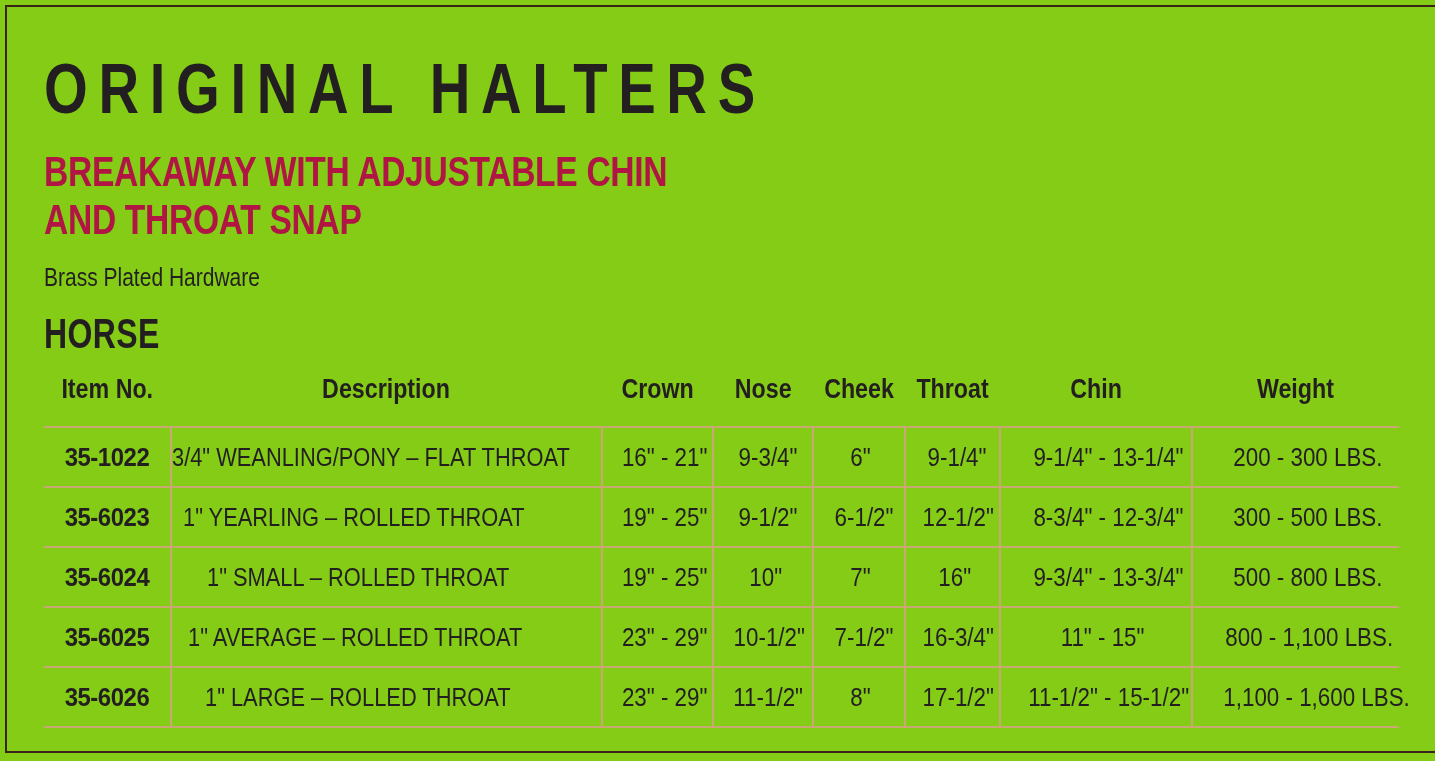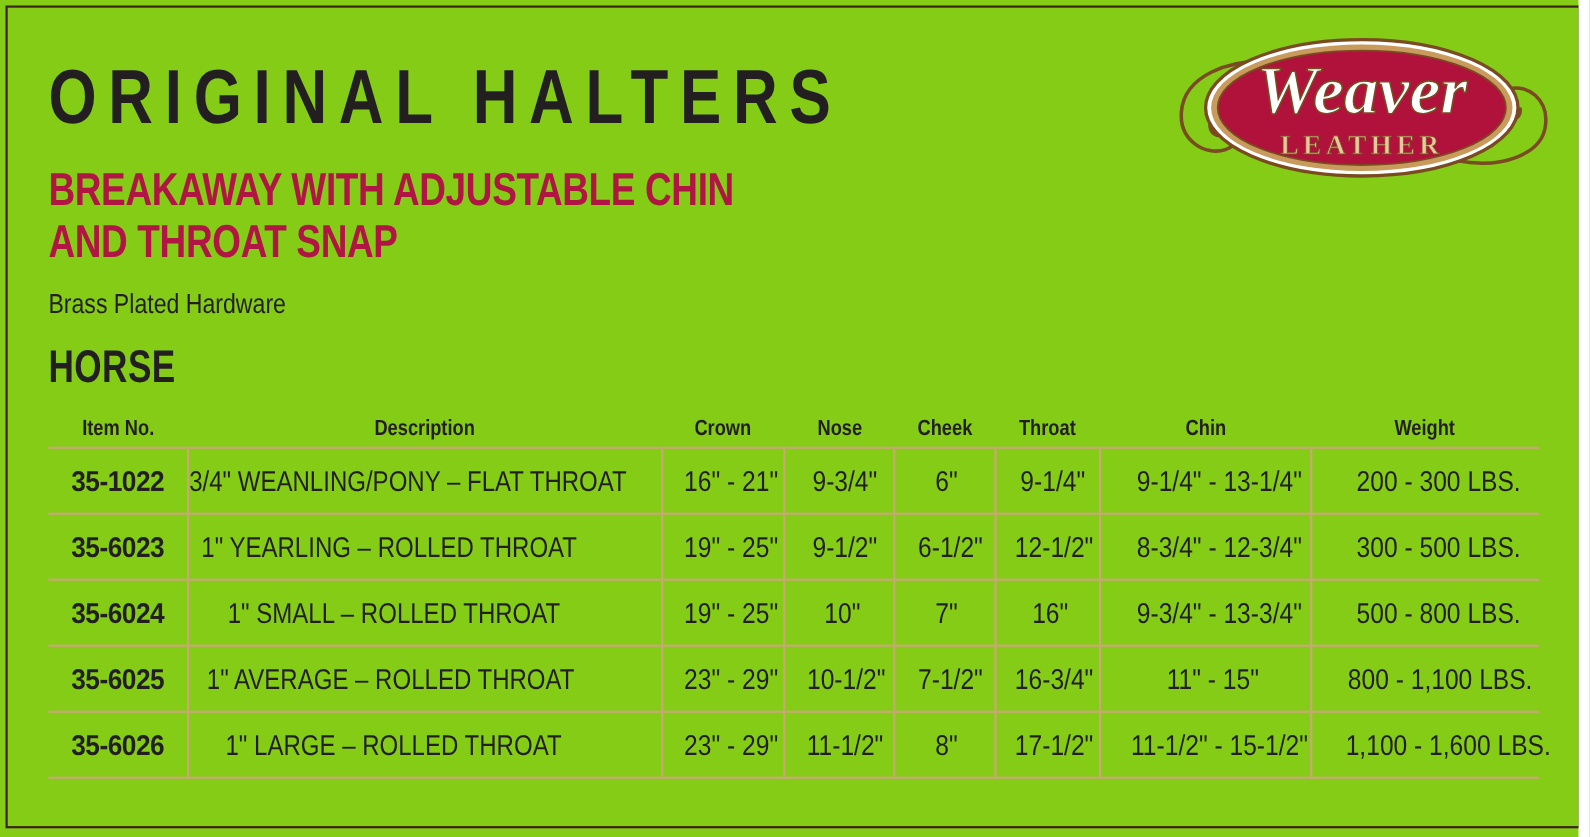--- a/index.html
+++ b/index.html
@@ -77,22 +77,23 @@
   #spec-table col.c-chin{width:192px;}
   #spec-table col.c-weight{width:207px;}
 
   #spec-table th,#spec-table td{
     padding:0;margin:0;vertical-align:middle;
     font-size:26px;color:#231f20;
   }
 
   
   #spec-table thead th{
-    font-weight:bold;font-size:20px;
+    font-weight:bold;font-size:28px;
     height:34px;line-height:34px;
+    padding-bottom:20px;
     text-align:center;
     border-bottom:2px solid #c9a876;
     white-space:nowrap;
   }
   #spec-table thead th span{display:inline-block;transform:scaleX(0.83);transform-origin:center;}
 
   
   #spec-table tbody tr{height:58px;}
   #spec-table tbody td{
     border-bottom:2px solid #c9a876;
@@ -136,40 +137,20 @@
   <div id="headings">
     <div id="main-title">ORIGINAL HALTERS</div>
     <div id="subtitle">
       <span class="l1">BREAKAWAY WITH ADJUSTABLE CHIN</span>
       <span class="l2">AND THROAT SNAP</span>
     </div>
     <div id="hardware-note">Brass Plated Hardware</div>
     <div id="category">HORSE</div>
   </div>
 
-  <div id="logo">
-    <svg viewBox="0 0 345 160" xmlns="http://www.w3.org/2000/svg">
-
-      <g>
-        <path d="M96 38 C 50 34, 10 52, 8 84 C 6 110, 30 124, 48 118 C 62 113, 66 96, 56 88 C 47 81, 33 86, 34 97 C 35 105, 44 108, 48 102" fill="none" stroke="#7a4a20" stroke-width="3.2" stroke-linecap="round"></path>
-      </g>
-
-      <g>
-        <path d="M258 128 C 300 136, 336 122, 339 96 C 342 72, 322 58, 306 63 C 292 67, 288 82, 297 89 C 305 95, 317 90, 316 81" fill="none" stroke="#7a4a20" stroke-width="3.2" stroke-linecap="round"></path>
-      </g>
-
-      <ellipse cx="172" cy="80" rx="142" ry="62" fill="#ffffff" stroke="#7a4a20" stroke-width="3"></ellipse>
-      <ellipse cx="172" cy="80" rx="137" ry="57.5" fill="#c89a5b"></ellipse>
-      <ellipse cx="172" cy="80" rx="131" ry="52" fill="#b0123c" stroke="#7a4a20" stroke-width="1.6"></ellipse>
-
-      <text x="172" y="85" text-anchor="middle" font-family="'Liberation Serif',serif" font-weight="bold" font-style="italic" font-size="62" fill="#ffffff" stroke="#7a4a20" stroke-width="1.4" transform="scale(1.02,1)" transform-origin="172 85">Weaver</text>
-
-      <text x="172" y="122" text-anchor="middle" font-family="'Liberation Serif',serif" font-weight="bold" font-size="25" letter-spacing="4" fill="#e8c89a" stroke="#7a4a20" stroke-width="0.7">LEATHER</text>
-    </svg>
-  </div>
 
   <table id="spec-table">
     <colgroup>
       <col class="c-item">
         <col class="c-desc">
         <col class="c-crown">
         <col class="c-nose">
       <col class="c-cheek">
         <col class="c-throat">
         <col class="c-chin">

